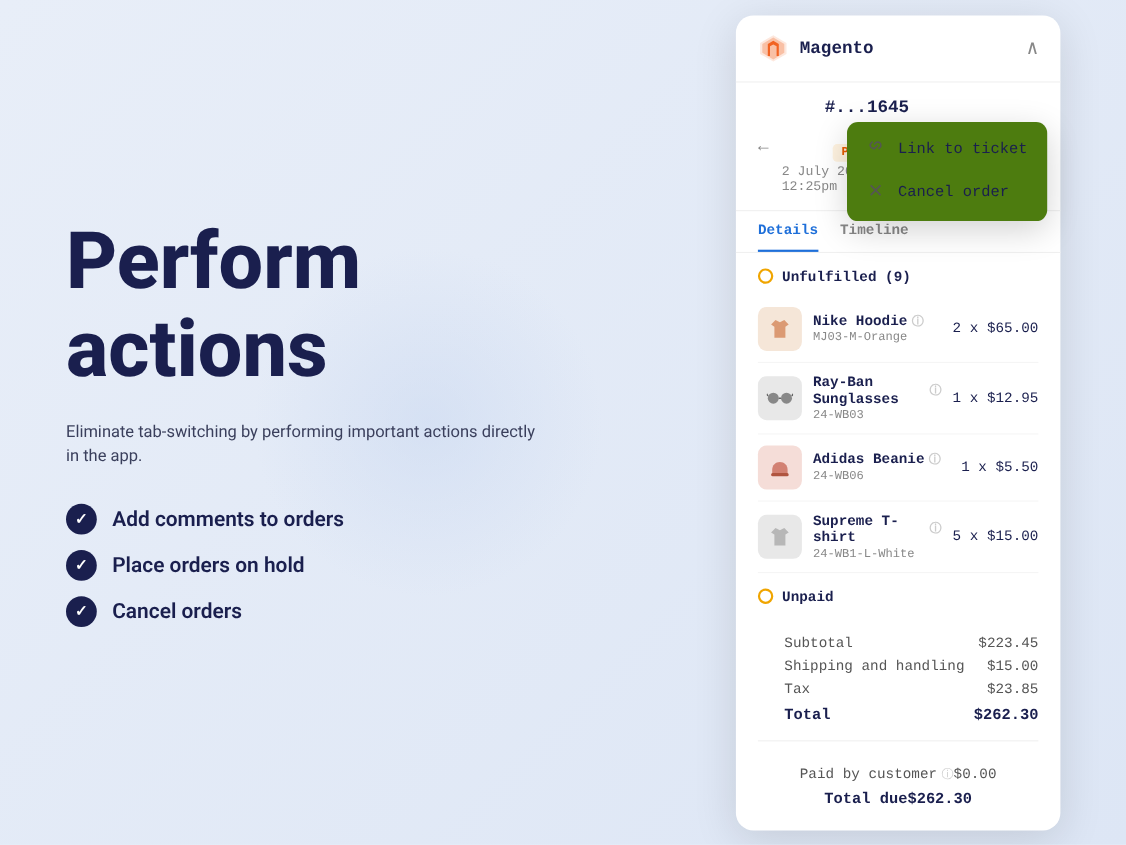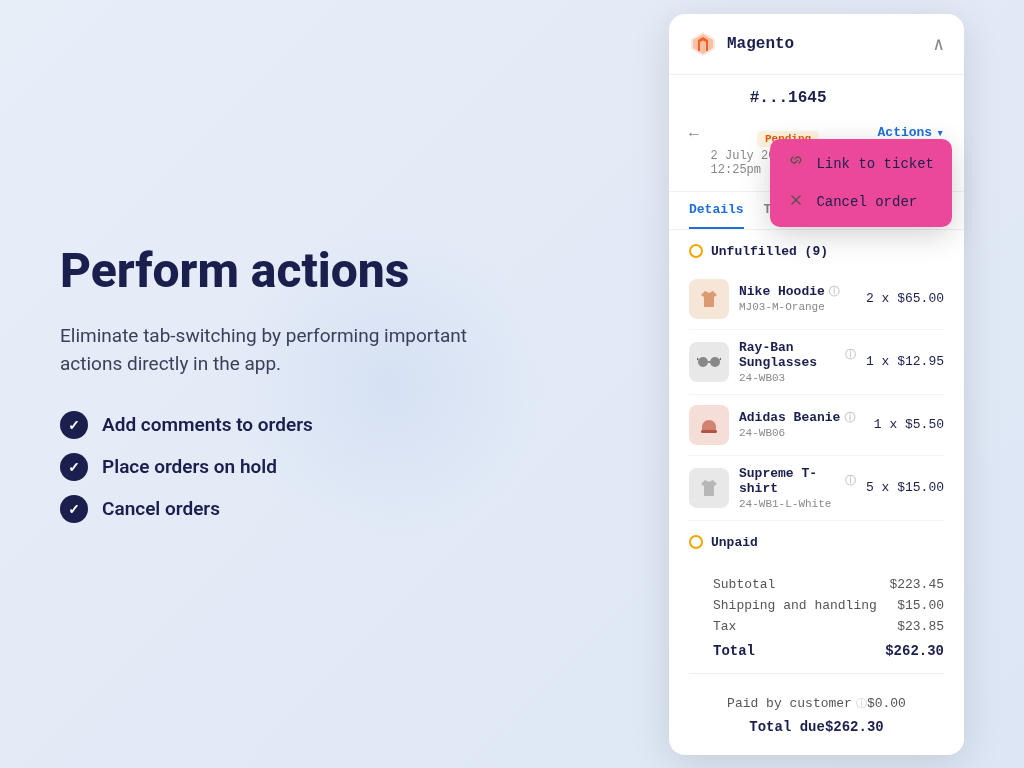--- a/index.html
+++ b/index.html
@@ -41,29 +41,29 @@
     }
 
     
     .left-panel {
       flex: 1;
       max-width: 520px;
       z-index: 1;
     }
 
     .main-heading {
-      font-size: 48px;
+      font-size: 72px;
       font-weight: 800;
       color: #1a1f4e;
       line-height: 1.1;
       margin-bottom: 24px;
     }
 
     .sub-text {
-      font-size: 19px;
+      font-size: 15px;
       color: #3a3f5c;
       line-height: 1.5;
       margin-bottom: 32px;
       max-width: 430px;
     }
 
     .feature-list {
       list-style: none;
       display: flex;
       flex-direction: column;
@@ -196,23 +196,23 @@
       cursor: pointer;
       display: flex;
       align-items: center;
       gap: 4px;
       flex-shrink: 0;
     }
 
     
     .dropdown-menu {
       position: absolute;
-      top: 64px;
+      top: 36px;
       right: 12px;
-      background: #ec4899;
+      background: #4d7c0f;
       border-radius: 10px;
       box-shadow: 0 8px 30px rgba(0,0,0,0.18);
       z-index: 100;
       min-width: 180px;
       padding: 6px 0;
     }
 
     .dropdown-item {
       display: flex;
       align-items: center;

